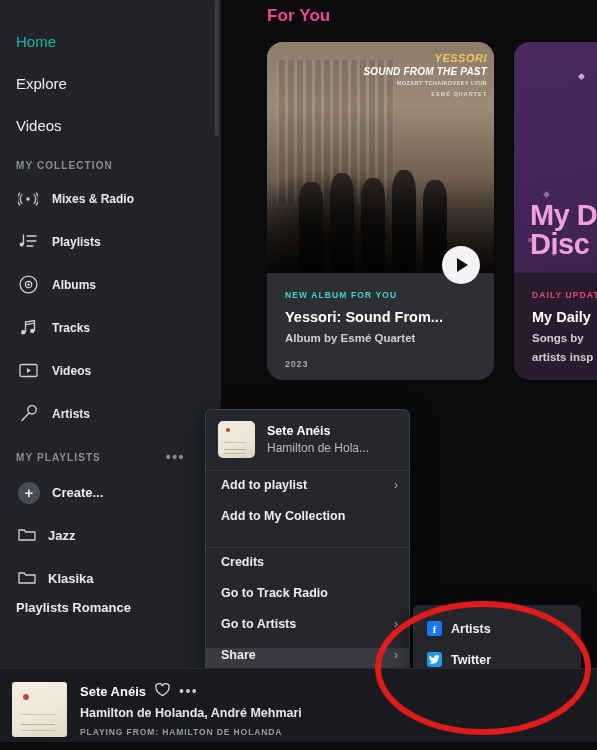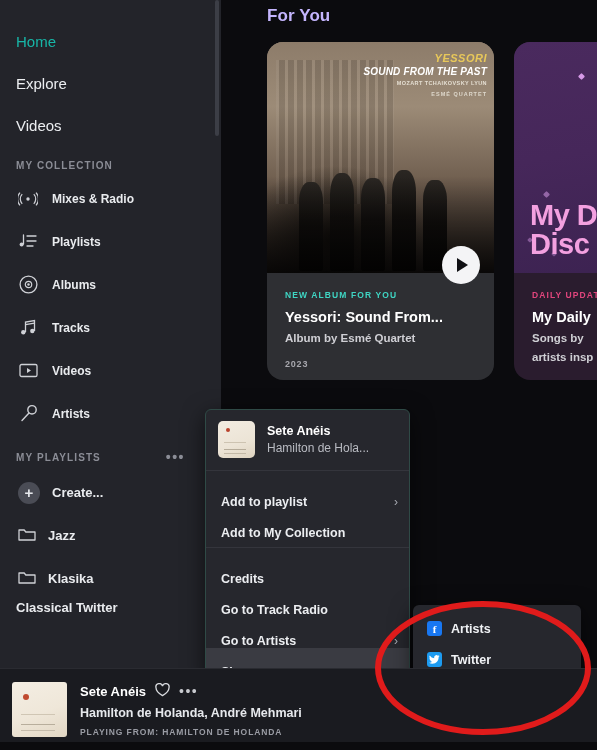--- a/index.html
+++ b/index.html
@@ -11,21 +11,21 @@
   }
   #root { position: relative; width: 597px; height: 750px; }
 
   
   .main {
     position: absolute; left: 221px; top: 0; right: 0; bottom: 0;
     background: #0b0b0e; overflow: hidden;
   }
   .for-you-title {
     position: absolute; left: 46px; top: 6px;
-    font-size: 17px; font-weight: bold; color: #c4b5fd;
+    font-size: 17px; font-weight: bold; color: #ec4899;
     letter-spacing: .1px;
   }
   .card {
     position: absolute; border-radius: 16px; overflow: hidden;
   }
   
   .card1 { left: 46px; top: 42px; width: 227px; height: 338px; background:#2e2f33; }
   .card1 .art {
     position: absolute; left:0; top:0; width:100%; height: 231px;
     background:
@@ -132,21 +132,21 @@
     position:relative; overflow:hidden;
   }
   .ctx-thumb:before{ content:""; position:absolute; left:8px; top:7px; width:4px;height:4px;
     border-radius:50%; background:#b9422c;}
   .ctx-thumb:after{ content:""; position:absolute; left:6px; bottom:8px; width:60%; height:1px;
     background:#b5ab99; box-shadow:0 4px 0 #c2b8a6, 0 -7px 0 #cdc3b1;}
   .ctx-t1{ font-size:12.5px; font-weight:bold; color:#fff; }
   .ctx-t2{ font-size:12px; color:#b9bbc2; margin-top:3px; }
   .ctx-sep{ height:1px; background:#34353c; }
   .ctx-row{
-    height:31px; display:flex; align-items:flex-end; justify-content:space-between;
+    height:31px; display:flex; align-items:flex-start; justify-content:space-between;
     padding:0 11px 0 15px; font-size:12.5px; font-weight:bold; color:#eceef1; cursor:pointer;
   }
   .ctx-row.hl{ background:#3a3b42; }
   .chev{ color:#a6a8b0; font-size:12px; font-weight:normal; }
   .ctx-pad{ height:7px; }
 
   
   .sub{
     position:absolute; left:413px; top:605px; width:168px;
     background:#26272d; border-radius:6px; z-index:70;
@@ -349,21 +349,21 @@
       <span>Jazz</span>
     </div>
     <div class="pl-item">
       <span class="ic">
         <svg width="18" height="15" viewBox="0 0 18 15">
             <path d="M1 13V3h5.2l1.6 2H17v8z" fill="none" stroke="#cfd1d6" stroke-width="1.3" stroke-linejoin="round"></path>
           </svg>
       </span>
       <span>Klasika</span>
     </div>
-    <div class="pl-tail">Classical Twitter</div>
+    <div class="pl-tail">Playlists Romance</div>
 
     <div class="sb-scroll"></div>
   </div>
 
   <div class="ctx">
     <div class="ctx-head">
       <div class="ctx-thumb"></div>
       <div>
         <div class="ctx-t1">Sete Anéis</div>
         <div class="ctx-t2">Hamilton de Hola...</div>

